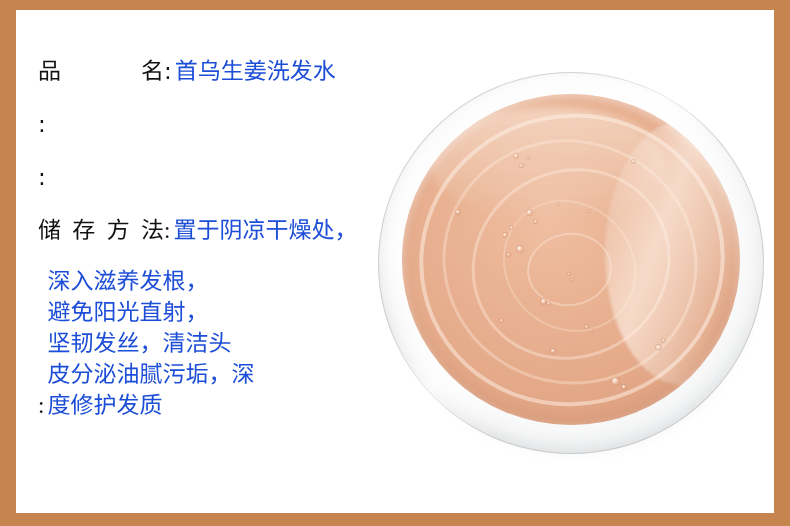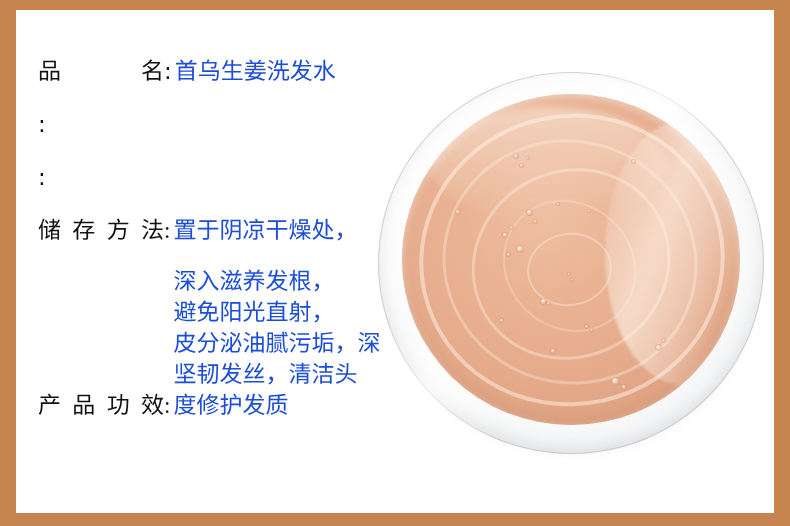--- a/index.html
+++ b/index.html
@@ -215,27 +215,26 @@
 
       <div class="spec-row block-row">
         <span class="spec-label">储存方法</span>
         <span class="spec-colon">:</span>
         <span class="spec-value">
           <span class="vline">置于阴凉干燥处，</span>
         </span>
       </div>
 
       <div class="spec-row block-row">
-        <span class="spec-label">产品功效</span>
         <span class="spec-colon">:</span>
         <span class="spec-value">
           <span class="vline">深入滋养发根，</span>
           <span class="vline">避免阳光直射，</span>
+          <span class="vline">坚韧发丝，清洁头</span>
           <span class="vline">皮分泌油腻污垢，深</span>
-          <span class="vline">坚韧发丝，清洁头</span>
           <span class="vline">度修护发质</span>
         </span>
       </div>
 
     </div>
 
     <div id="bowl-photo">
       <div id="bowl-shadow"></div>
       <div id="bowl-dish">
         <div id="bowl-rim-gloss"></div>

